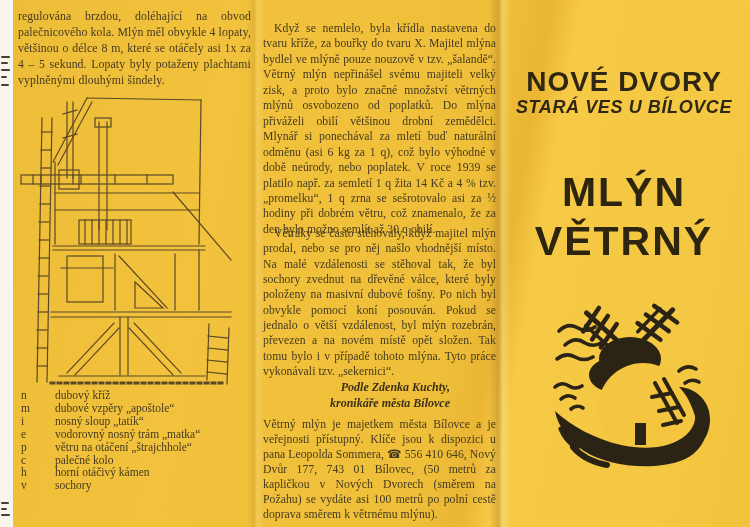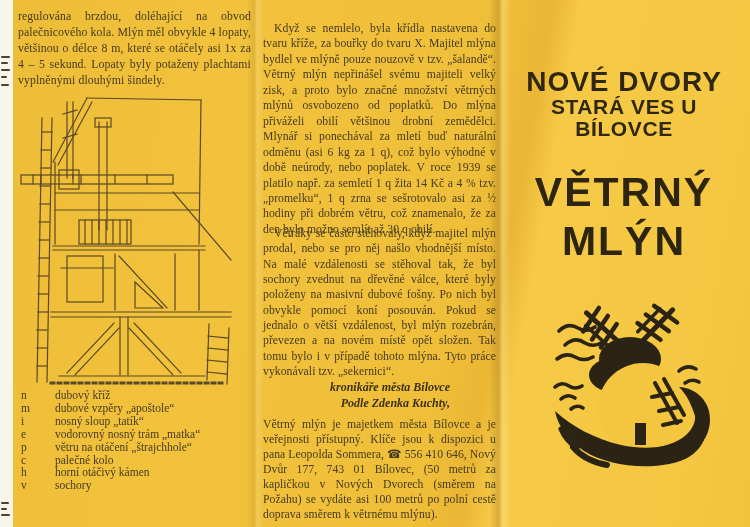--- a/index.html
+++ b/index.html
@@ -31,21 +31,21 @@
   .par1{top:21px;line-height:15.45px;text-indent:11px;}
   .par2{top:226px;line-height:15.35px;text-indent:11px;}
   .credit{position:absolute;left:263px;top:380px;width:233px;text-align:right;padding-right:0;box-sizing:border-box;
     font-size:12px;font-weight:bold;font-style:italic;line-height:15.5px;color:#3c3118;}
   .credit span{display:block;padding-right:46px;}
   .par3{top:417px;line-height:15.05px;}
   
   .right-head{position:absolute;left:500px;top:68px;width:248px;text-align:center;
     font-family:"Liberation Sans", sans-serif;font-weight:bold;color:#2f2712;}
   .loc1{font-size:28px;letter-spacing:1px;line-height:28px;}
-  .loc2{font-size:21px;letter-spacing:0.6px;line-height:22px;}
+  .loc2{font-size:18px;letter-spacing:0.6px;line-height:22px;font-style:italic;}
   .right-title{position:absolute;left:500px;top:168px;width:248px;text-align:center;
     font-family:"Liberation Sans", sans-serif;font-weight:bold;color:#2d2510;}
   .title-line{font-size:41px;letter-spacing:2px;line-height:49px;}
   .logo{position:absolute;left:551px;top:295px;}
 </style>
 </head>
 <body>
 
 <div class="page">
 
@@ -183,34 +183,34 @@
           <span class="legend-letter">v</span>
           <span class="legend-label">sochory</span>
         </div>
     </div>
   </div>
 
   <div class="panel">
     <p class="mid-par par1">Když se nemlelo, byla křídla nastavena do tvaru kříže, za bouřky do tvaru X. Majitel mlýna bydlel ve mlýně pouze nouzově v tzv. „šalandě“. Větrný mlýn nepřinášel svému majiteli velký zisk, a proto bylo značné množství větrných mlýnů osvobozeno od poplatků. Do mlýna přiváželi obilí většinou drobní zemědělci. Mlynář si ponechával za mletí buď naturální odměnu (asi 6 kg za 1 q), což bylo výhodné v době neúrody, nebo poplatek. V roce 1939 se platilo např. za semletí 1 q žita 14 Kč a 4 % tzv. „promelku“, 1 q zrna se sešrotovalo asi za ½ hodiny při dobrém větru, což znamenalo, že za den bylo možno semlít až 30 q obilí.</p>
     <p class="mid-par par2">Větráky se často stěhovaly, když majitel mlýn prodal, nebo se pro něj našlo vhodnější místo. Na malé vzdálenosti se stěhoval tak, že byl sochory zvednut na dřevěné válce, které byly položeny na masivní dubové fošny. Po nich byl obvykle pomocí koní posouván. Pokud se jednalo o větší vzdálenost, byl mlýn rozebrán, převezen a na novém místě opět složen. Tak tomu bylo i v případě tohoto mlýna. Tyto práce vykonávali tzv. „sekernici“.</p>
     <div class="credit">
+      <span>Podle Zdenka Kuchty,</span>
       <span>kronikáře města Bílovce</span>
-      <span>Podle Zdenka Kuchty,</span>
     </div>
     <p class="mid-par par3">Větrný mlýn je majetkem města Bílovce a je veřejnosti přístupný. Klíče jsou k dispozici u pana Leopolda Sommera, ☎ 556 410 646, Nový Dvůr 177, 743 01 Bílovec, (50 metrů za kapličkou v Nových Dvorech (směrem na Požahu) se vydáte asi 100 metrů po polní cestě doprava směrem k větrnému mlýnu).</p>
   </div>
 
   <div class="panel">
     <div class="right-head">
       <div class="loc1">NOVÉ DVORY</div>
       <div class="loc2">STARÁ VES U BÍLOVCE</div>
     </div>
     <div class="right-title">
+      <div class="title-line">MLÝN</div>
       <div class="title-line">VĚTRNÝ</div>
-      <div class="title-line">MLÝN</div>
     </div>
 
     <svg class="logo" width="162" height="174" viewBox="0 0 162 174">
       <g stroke="#2b2314" fill="none" stroke-linecap="round">
 
         <g transform="rotate(-48 80 58)" stroke-width="5">
           <line x1="80" y1="58" x2="80" y2="-2"></line>
           <line x1="70" y1="6" x2="70" y2="38" stroke-width="3.5"></line>
           <line x1="64" y1="8" x2="92" y2="4" stroke-width="4.5"></line>
           <line x1="64" y1="20" x2="92" y2="16" stroke-width="4.5"></line>

